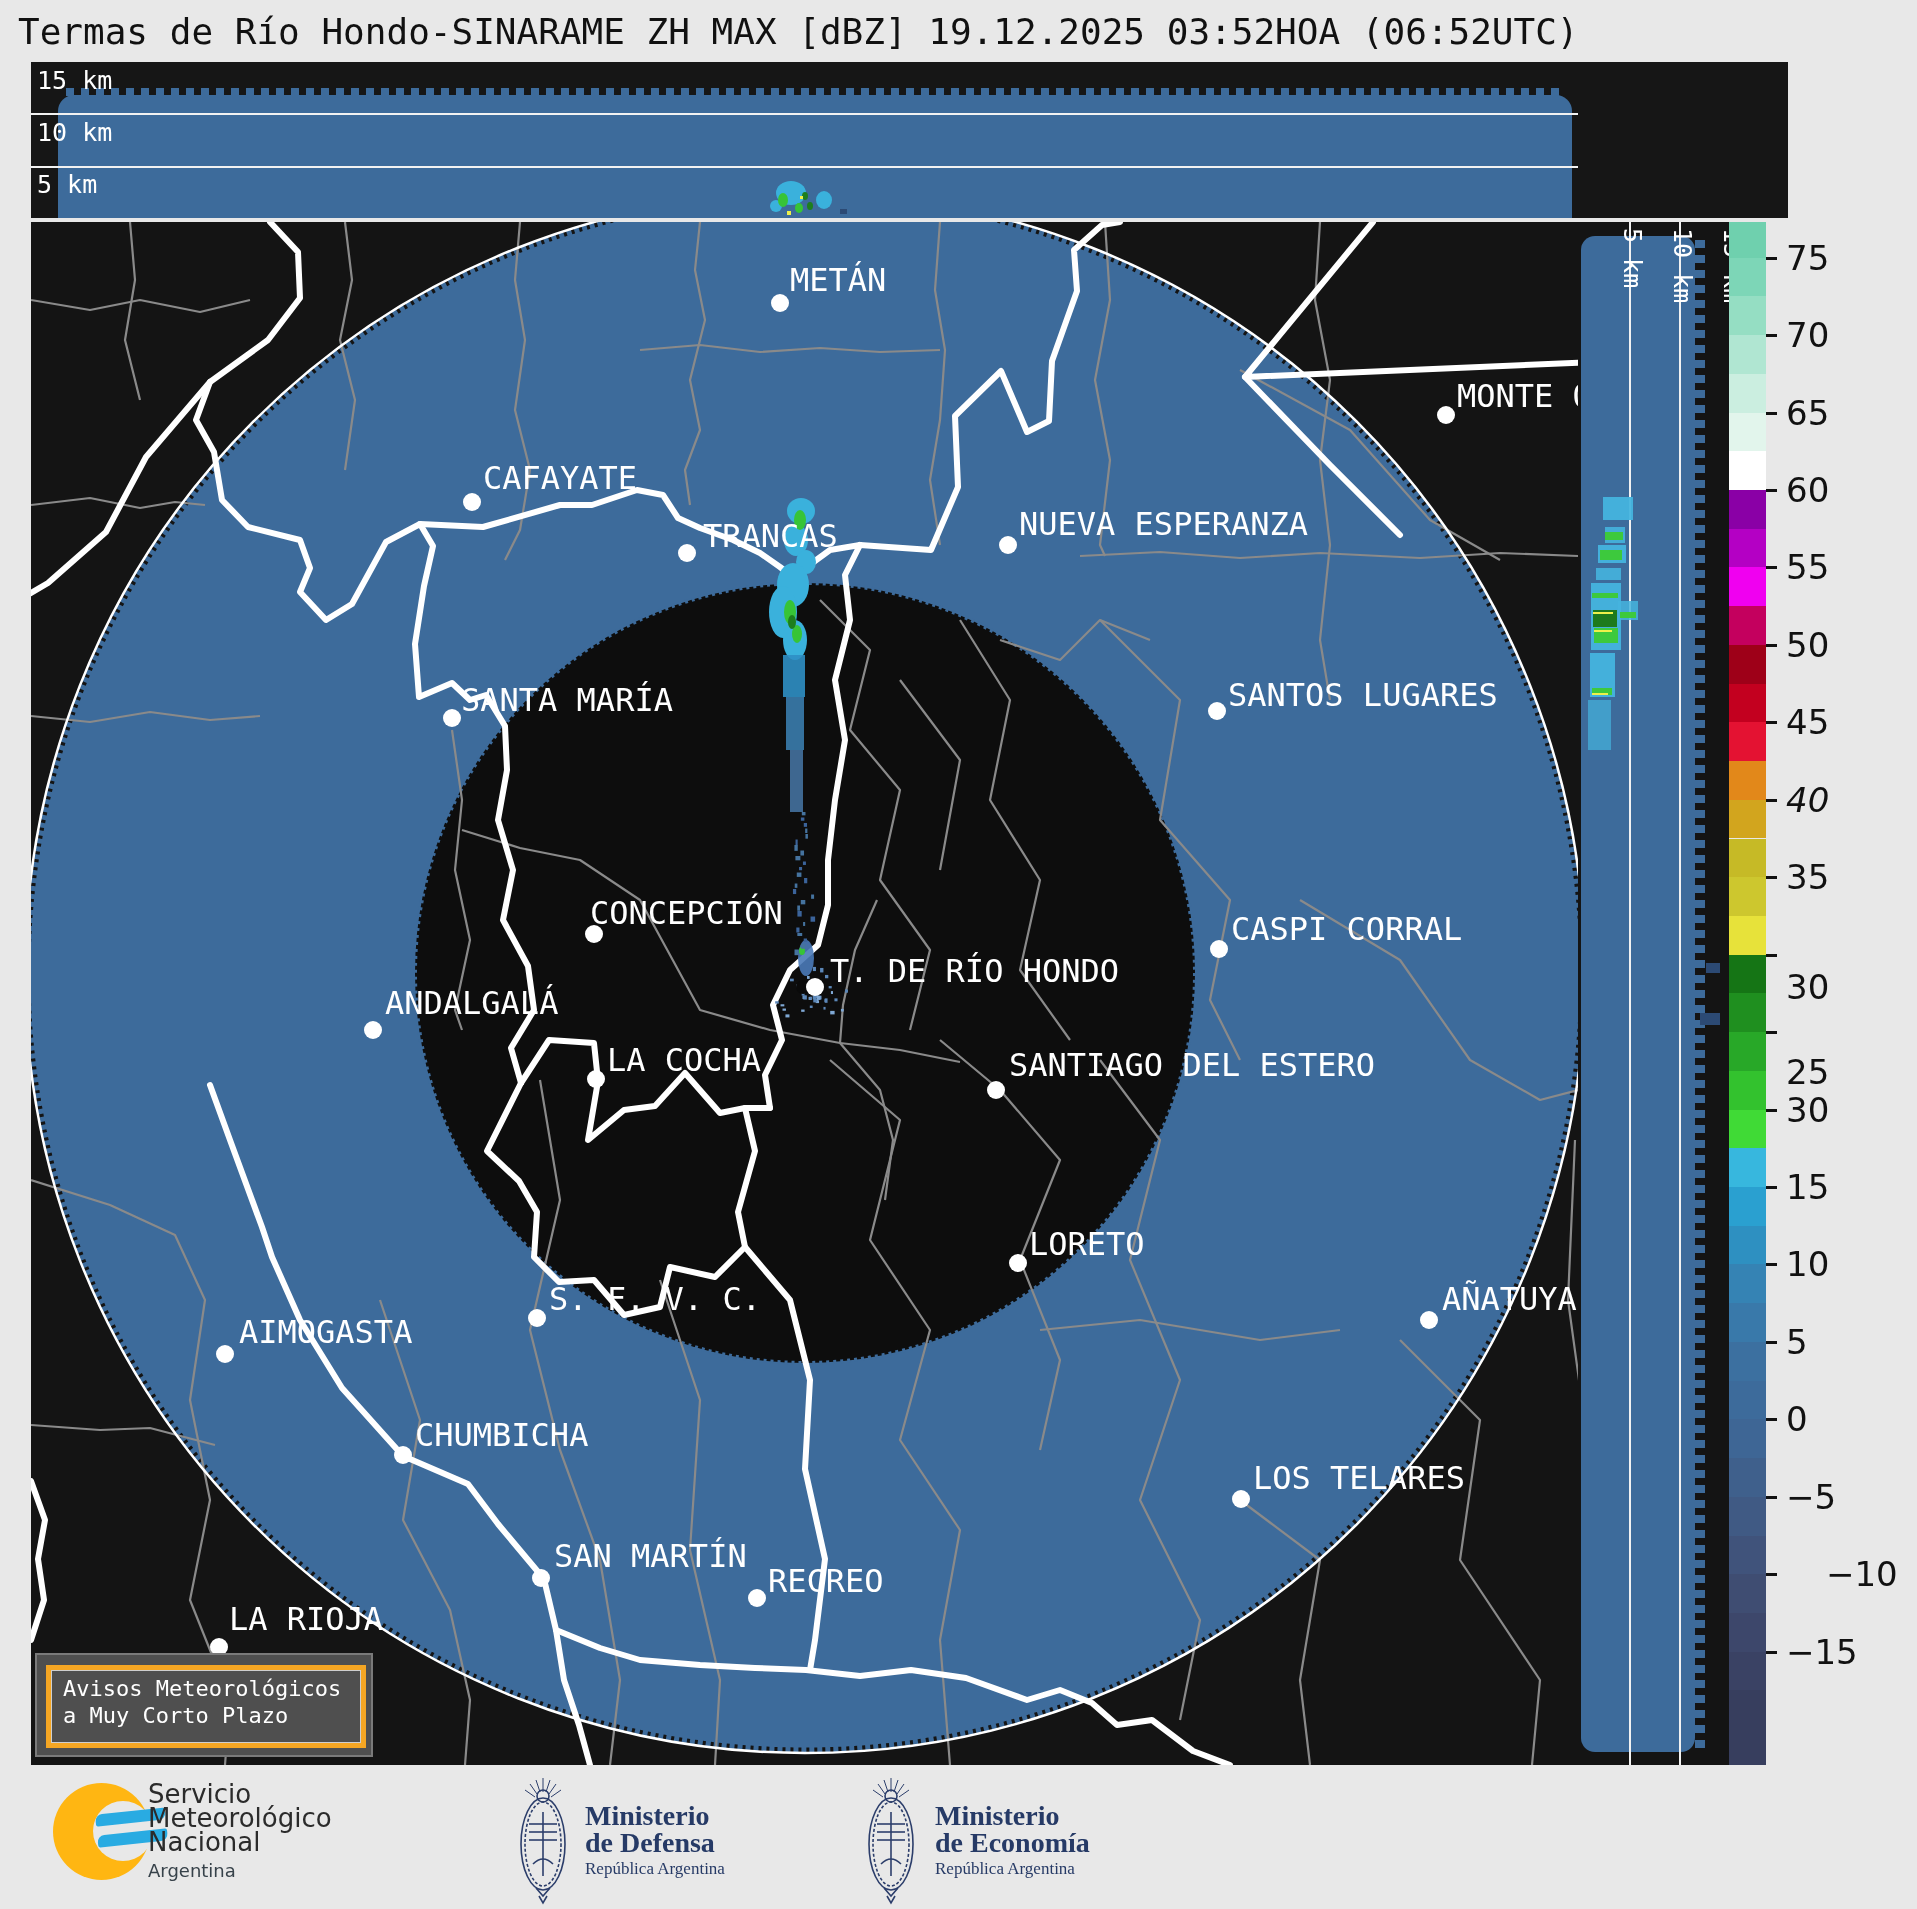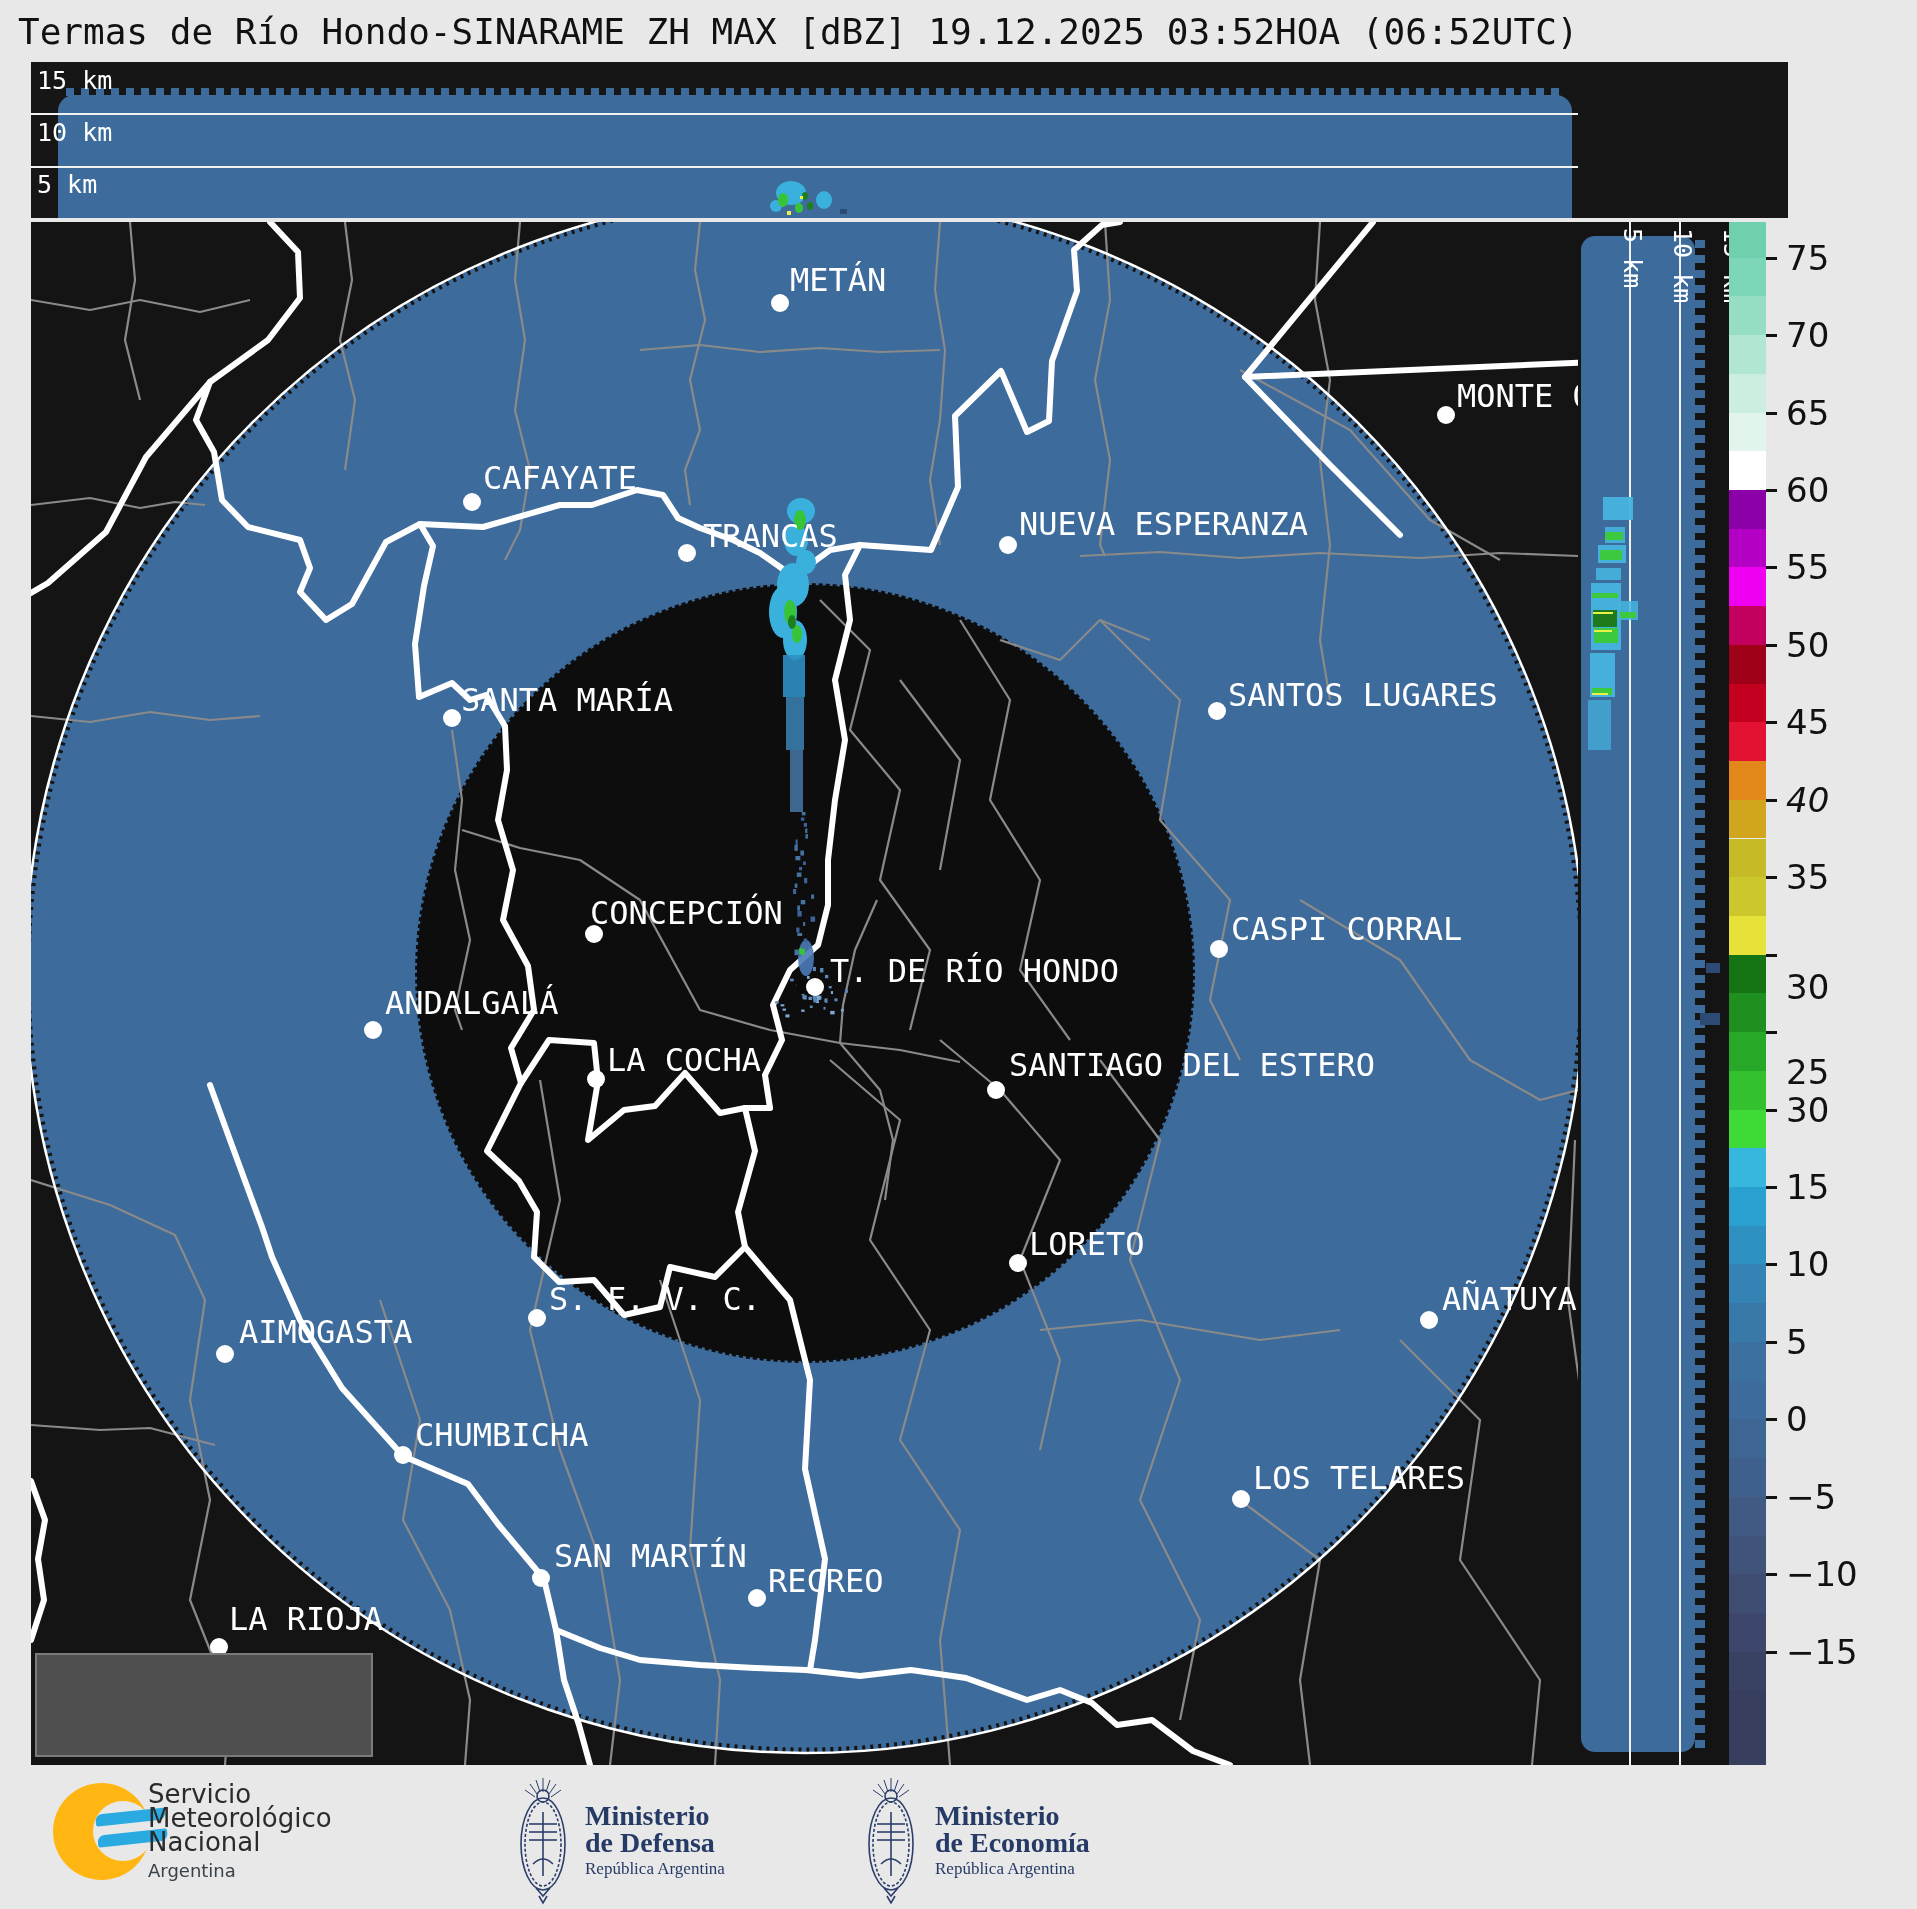--- a/index.html
+++ b/index.html
@@ -388,20 +388,24 @@
         <rect x="1594" y="630" width="18" height="2" fill="#eef04a"></rect>
         <rect x="1592" y="693" width="16" height="2" fill="#eef04a"></rect>
         <rect x="1706" y="963" width="14" height="10" fill="#2c4a74"></rect>
         <rect x="1700" y="1013" width="20" height="12" fill="#2c4a74"></rect>
         <text x="1624" y="228" fill="#fff" font-size="25" font-family="&quot;DejaVu Sans Mono&quot;,monospace" transform="rotate(90 1624 228)">5 km</text>
         <text x="1674" y="228" fill="#fff" font-size="25" font-family="&quot;DejaVu Sans Mono&quot;,monospace" transform="rotate(90 1674 228)">10 km</text>
         <text x="1724" y="228" fill="#fff" font-size="25" font-family="&quot;DejaVu Sans Mono&quot;,monospace" transform="rotate(90 1724 228)">15 km</text>
       </g>
     </svg>
   <div class="abs" id="notice-back"></div>
+  <div class="abs" id="notice-box">
+    <div>Avisos Meteorológicos</div>
+    <div>a Muy Corto Plazo</div>
+  </div>
 </div>
 
 <div class="abs" id="colorbar">
     <div class="cb-seg" style="top: 0px; height: 35.627px; background: rgb(111, 208, 174);"></div>
     <div class="cb-seg" style="top: 35.627px; height: 38.725px; background: rgb(125, 214, 183);"></div>
     <div class="cb-seg" style="top: 74.352px; height: 38.725px; background: rgb(149, 222, 195);"></div>
     <div class="cb-seg" style="top: 113.077px; height: 38.725px; background: rgb(176, 230, 210);"></div>
     <div class="cb-seg" style="top: 151.802px; height: 38.725px; background: rgb(203, 238, 224);"></div>
     <div class="cb-seg" style="top: 190.527px; height: 38.725px; background: rgb(226, 245, 236);"></div>
     <div class="cb-seg" style="top: 229.252px; height: 38.725px; background: rgb(255, 255, 255);"></div>
@@ -465,21 +469,21 @@
     <div class="cb-lab" style="top: 948.027px;">15</div>
     <div class="cb-tick" style="top: 1041.48px;"></div>
     <div class="cb-lab" style="top: 1025.48px;">10</div>
     <div class="cb-tick" style="top: 1118.93px;"></div>
     <div class="cb-lab" style="top: 1102.93px;">5</div>
     <div class="cb-tick" style="top: 1196.38px;"></div>
     <div class="cb-lab" style="top: 1180.38px;">0</div>
     <div class="cb-tick" style="top: 1273.83px;"></div>
     <div class="cb-lab" style="top: 1257.83px;">−5</div>
     <div class="cb-tick" style="top: 1351.28px;"></div>
-    <div class="cb-lab" style="top: 1335.28px;">−10</div>
+    <div class="cb-lab" style="top: 1335.28px; margin-left: 40px;">−10</div>
     <div class="cb-tick" style="top: 1428.73px;"></div>
     <div class="cb-lab" style="top: 1412.73px;">−15</div>
   </div>
 
 <div class="abs" id="footer">
   <div class="abs" id="smn-logo">
     <div id="smn-yellow"></div>
     <div id="smn-notch"></div>
     <div id="smn-waves">
       <div class="wave" style="top:0"></div>

